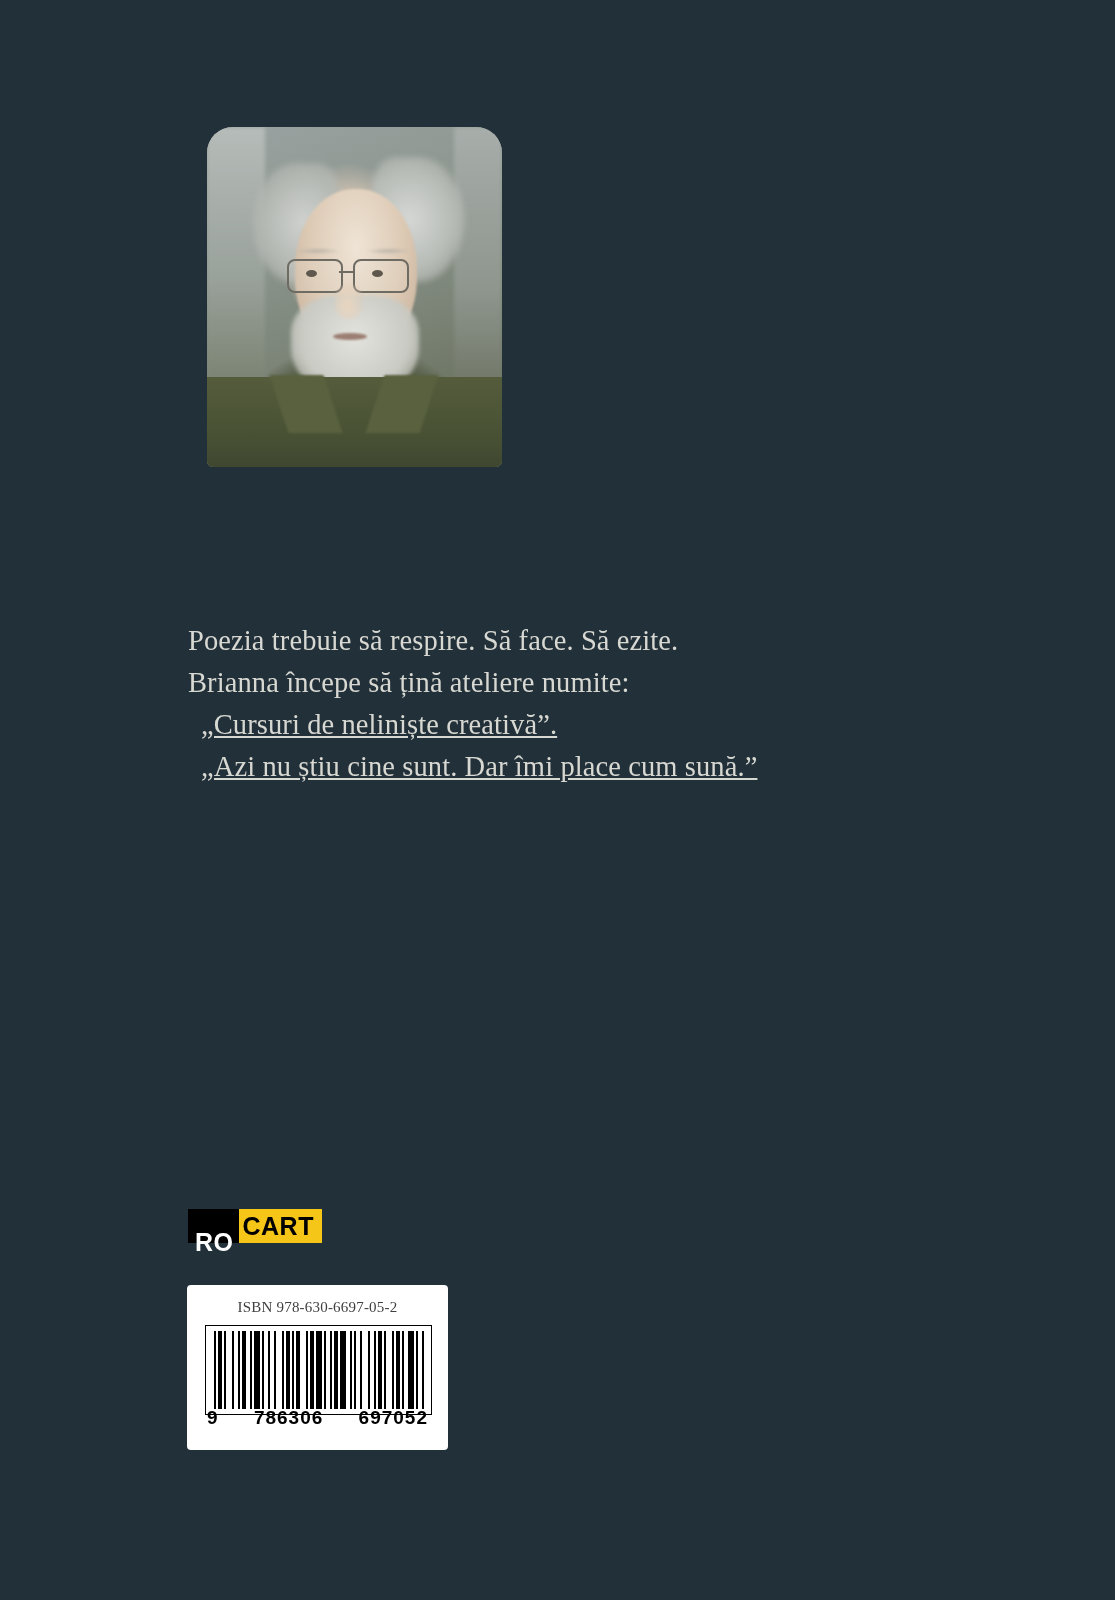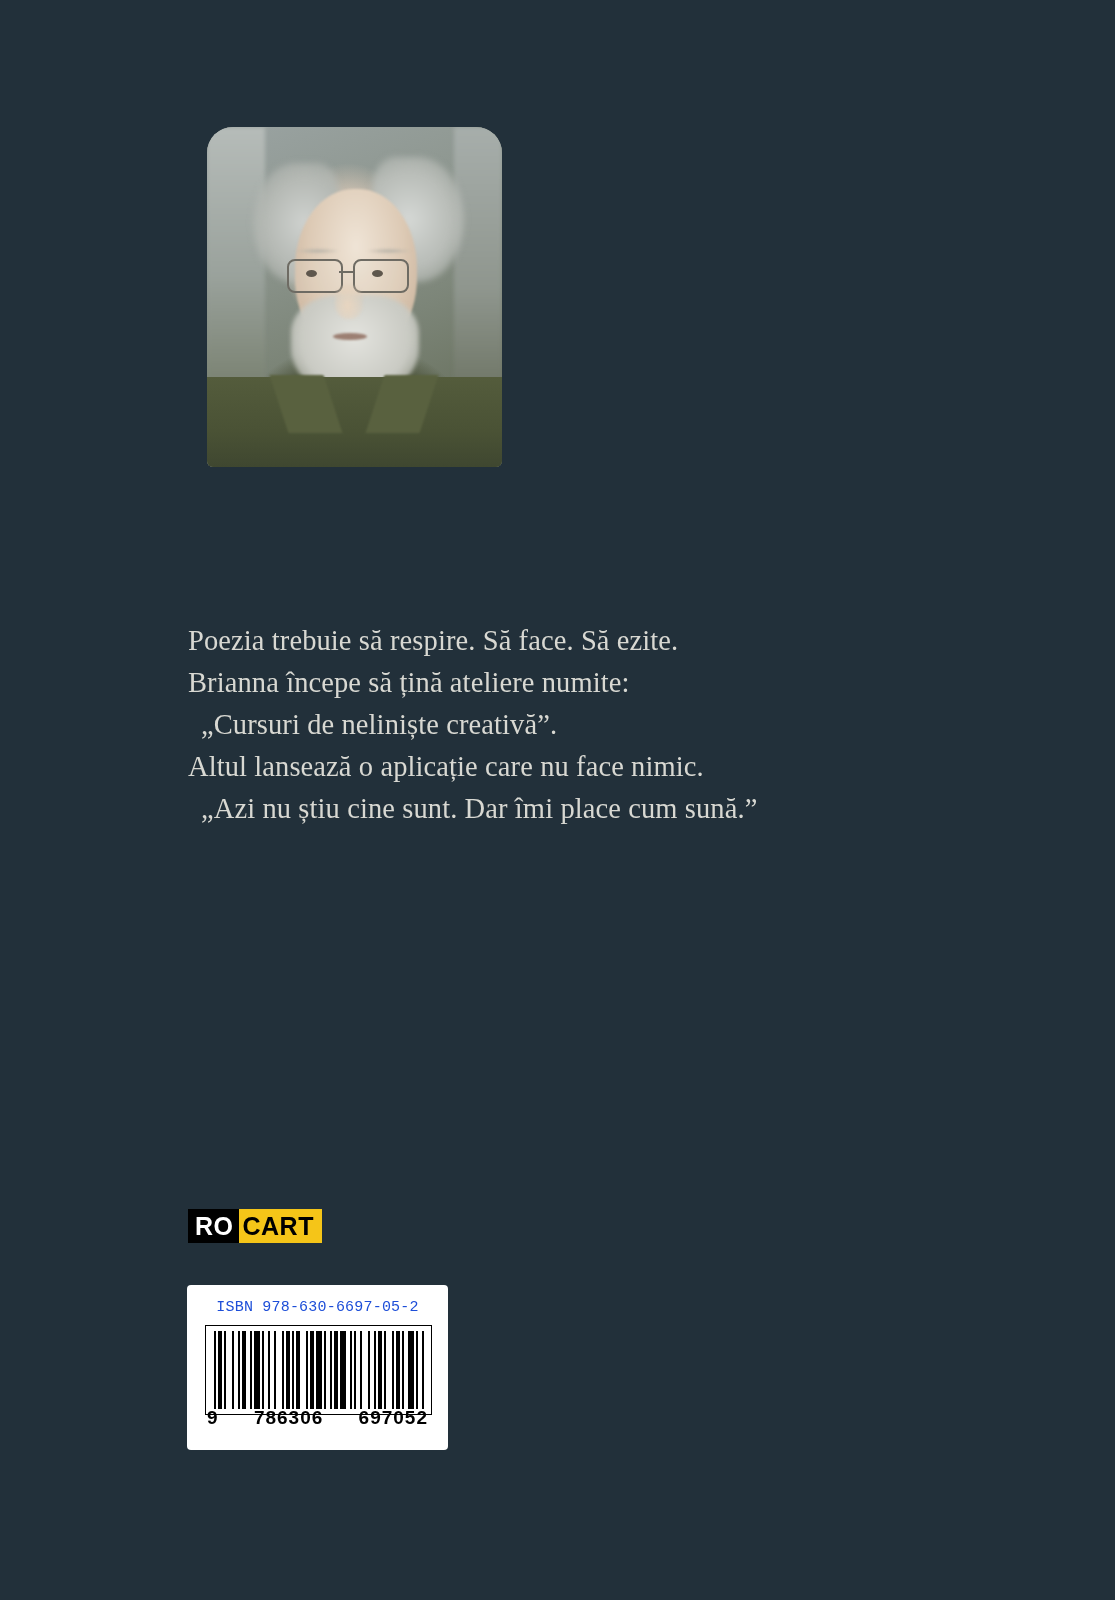--- a/index.html
+++ b/index.html
@@ -158,40 +158,40 @@
     left: 188px;
     top: 620px;
     width: 800px;
     color: #d8d8d2;
     font-family: "Liberation Serif", serif;
     font-size: 28.5px;
     line-height: 42px;
     letter-spacing: 0.1px;
   }
   .blurb .ln { white-space: pre; }
-  .blurb .ln.indent { padding-left: 13px; }
+  .blurb .ln.indent { padding-left: 13px; text-decoration: underline; }
 
   
   .logo {
     position: absolute;
     left: 188px;
     top: 1209px;
     height: 34px;
     display: flex;
     align-items: stretch;
     font-family: "Liberation Sans", sans-serif;
     font-weight: bold;
     font-size: 25px;
     line-height: 34px;
     letter-spacing: 0.5px;
   }
   .logo .ro {
     background: #000000;
     color: #ffffff;
-    padding: 0 5px 0 7px;
+    padding: 16px 5px 0 7px;
   }
   .logo .cart {
     background: #f5c518;
     color: #000000;
     padding: 0 8px 0 4px;
   }
 
   
   .barcode-card {
     position: absolute;
@@ -200,23 +200,23 @@
     width: 261px;
     height: 165px;
     background: #ffffff;
     border-radius: 4px;
   }
   .isbn-text {
     position: absolute;
     left: 0; right: 0;
     top: 14px;
     text-align: center;
-    font-family: Liberation Mono, monospace;
+    font-family: Liberation Serif, serif;
     font-size: 15px;
-    color: #1d4ed8;
+    color: #404040;
     letter-spacing: 0.2px;
   }
   .barcode-box {
     position: absolute;
     left: 18px;
     top: 40px;
     width: 225px;
     height: 88px;
     background: #ffffff;
     border: 1px solid #000000;
@@ -274,21 +274,20 @@
       <div class="ph-shirt"></div>
       <div class="ph-collarL"></div>
       <div class="ph-collarR"></div>
     </div>
   </div>
 
   <div class="blurb" id="blurb">
       <div class="ln">Poezia trebuie să respire. Să face. Să ezite.</div>
       <div class="ln">Brianna începe să țină ateliere numite:</div>
       <div class="ln indent">„Cursuri de neliniște creativă”.</div>
-      <div class="ln">Altul lansează o aplicație care nu face nimic.</div>
       <div class="ln indent">„Azi nu știu cine sunt. Dar îmi place cum sună.”</div>
     </div>
 
   <div class="logo">
     <span class="ro">RO</span>
     <span class="cart">CART</span>
   </div>
 
   <div class="barcode-card">
     <div class="isbn-text">ISBN 978-630-6697-05-2</div>

